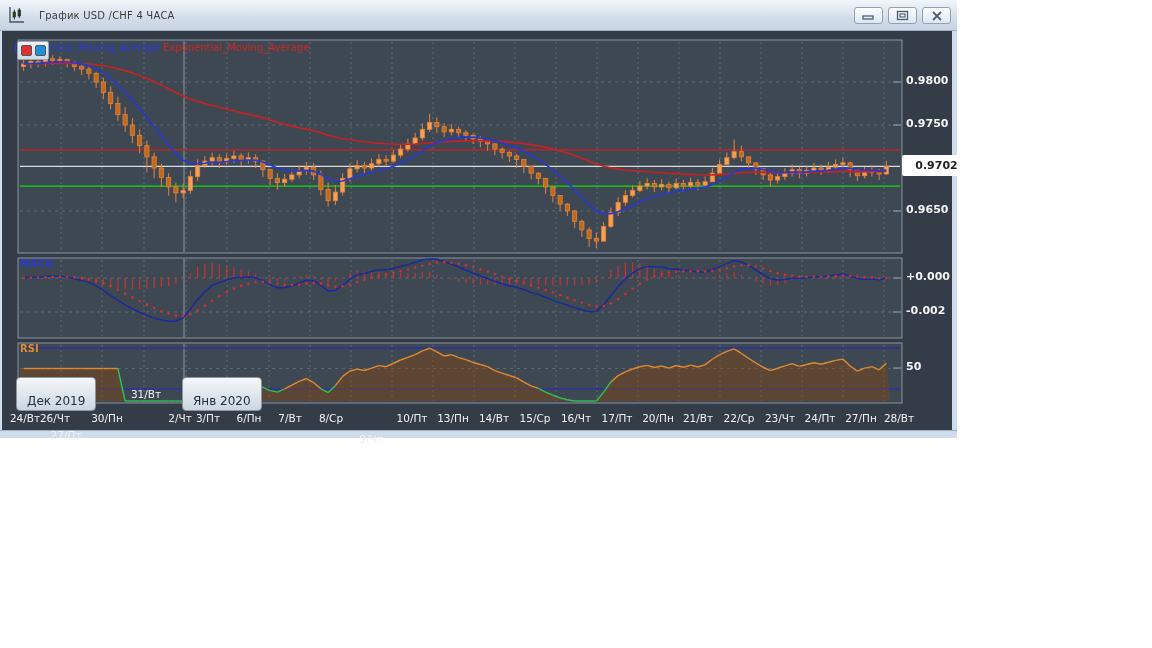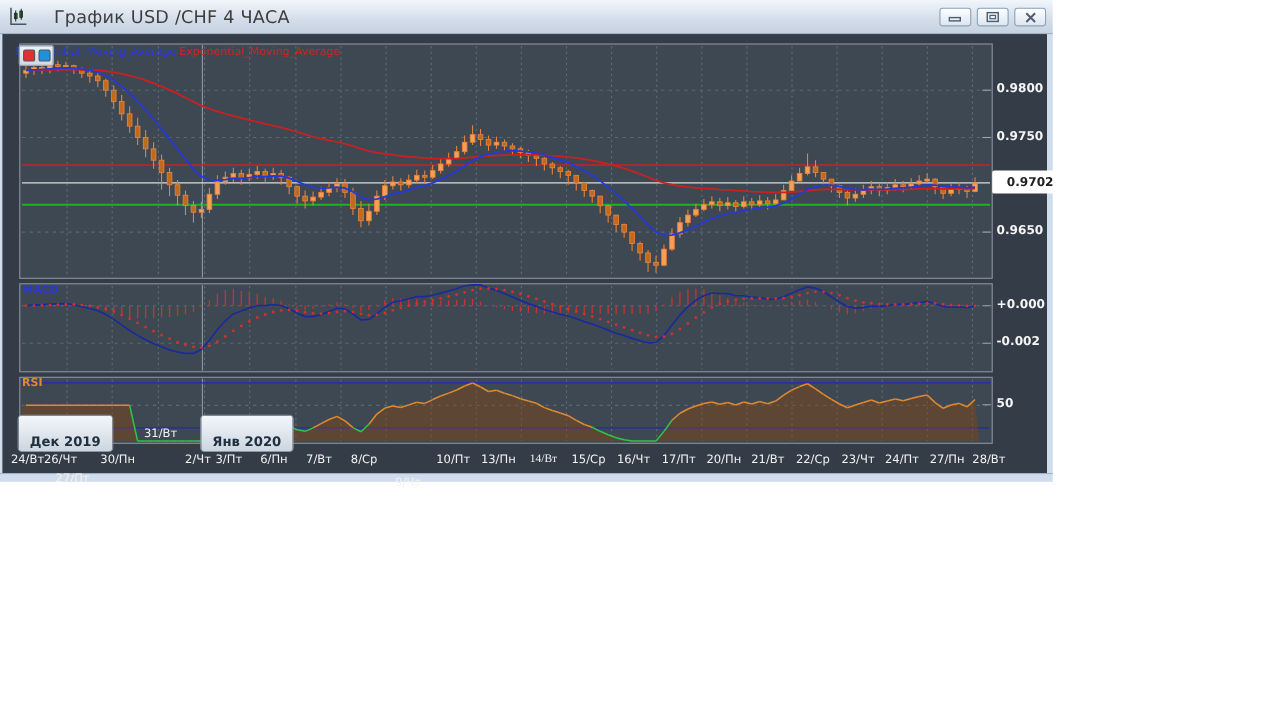--- a/index.html
+++ b/index.html
@@ -3,42 +3,42 @@
 <meta charset="utf-8">
 <style>
   html,body{margin:0;padding:0;background:#ffffff;}
   .page{position:relative;width:1152px;height:648px;background:#ffffff;overflow:hidden;
         font-family:"DejaVu Sans","Liberation Sans",sans-serif;}
   .window{position:absolute;left:0;top:0;width:957px;height:437px;}
   .titlebar{position:absolute;left:0;top:0;width:957px;height:30px;
     background:linear-gradient(#f2f6fb,#d3dde9 60%,#c7d3e1);
     border-bottom:1px solid #9fb0c4;display:flex;align-items:center;z-index:30;}
   .title-icon{margin-left:7px;width:20px;height:20px;}
-  .title-text{margin-left:22px;font-size:16px;color:#3d3d3d;letter-spacing:.2px;}
+  .title-text{margin-left:12px;font-size:10px;color:#3d3d3d;letter-spacing:.2px;}
   .win-btn{position:absolute;top:7px;width:29px;height:17px;border:1px solid #8fa3b8;border-radius:3px;
     background:linear-gradient(#fdfeff,#dde6f0);padding:0;cursor:default;z-index:31;}
   .win-btn svg{display:block;margin:auto;}
   .content-bg{position:absolute;left:2px;top:30px;width:950px;height:401px;background:#343d47;}
   .frame-b{position:absolute;left:0;top:430px;width:957px;height:7px;background:#cfdcec;border-top:1px solid #9fb0c4;}
   .frame-r{position:absolute;left:952px;top:30px;width:5px;height:401px;background:#cfdcec;}
   .frame-l{position:absolute;left:0;top:30px;width:2px;height:401px;background:#cfdcec;}
   #chart-svg{position:absolute;left:0;top:0;z-index:5;}
   .legend-swatches{position:absolute;left:17px;top:41px;width:30px;height:17px;z-index:8;
     background:linear-gradient(#eef2f7,#cfd8e4);border:1px solid #9aa6b6;border-radius:2px;
     display:flex;align-items:center;justify-content:center;gap:3px;}
   .sw{width:9px;height:9px;border-radius:2px;border:1px solid #50565e;}
   .legend-text{position:absolute;top:42px;font-size:10px;white-space:nowrap;z-index:6;}
   .legend-fast{left:14px;color:#2a3ae0;}
   .legend-slow{left:163px;color:#d22424;z-index:8;}
   .panel-label{position:absolute;font-size:10px;z-index:8;font-weight:bold;}
   .macd-label{left:20px;top:258px;color:#2a3acc;}
   .rsi-label{left:20px;top:343px;color:#e08a30;}
   .date-btn{position:absolute;height:22px;z-index:9;font-family:inherit;
     background:linear-gradient(#f4f7fa,#ccd6e0);border:1px solid #8a96a4;border-radius:4px;
-    font-size:12px;font-weight:bold;color:#20303f;padding:16px 10px;cursor:default;}
+    font-size:12px;font-weight:normal;color:#20303f;padding:16px 10px;cursor:default;}
   .dec-btn{left:16px;top:377px;}
   .jan-btn{left:182px;top:377px;}
   .price-tag{position:absolute;left:902px;top:155px;width:69px;height:21px;background:#ffffff;
     color:#222;font-size:11px;font-weight:bold;text-align:center;line-height:21px;border-radius:2px;z-index:9;}
   .xlab{position:absolute;transform:translateX(-50%);font-size:10.5px;color:#f2f2f2;white-space:nowrap;z-index:7;}
   .ylab{position:absolute;left:906px;font-size:11px;font-weight:600;color:#f5f5f5;white-space:nowrap;z-index:7;}
 </style>
 </head>
 <body>
 
@@ -761,21 +761,21 @@
         <span class="xlab" style="left: 107px; top: 412px;">30/Пн</span>
         <span class="xlab" style="left: 146px; top: 388px;">31/Вт</span>
         <span class="xlab" style="left: 180px; top: 412px;">2/Чт</span>
         <span class="xlab" style="left: 208px; top: 412px;">3/Пт</span>
         <span class="xlab" style="left: 249px; top: 412px;">6/Пн</span>
         <span class="xlab" style="left: 290px; top: 412px;">7/Вт</span>
         <span class="xlab" style="left: 331px; top: 412px;">8/Ср</span>
         <span class="xlab" style="left: 371px; top: 433px;">9/Чт</span>
         <span class="xlab" style="left: 412px; top: 412px;">10/Пт</span>
         <span class="xlab" style="left: 453px; top: 412px;">13/Пн</span>
-        <span class="xlab" style="left: 494px; top: 412px; font-family: Liberation Serif, serif;">14/Вт</span>
+        <span class="xlab" style="left: 494px; top: 412px;">14/Вт</span>
         <span class="xlab" style="left: 535px; top: 412px;">15/Ср</span>
         <span class="xlab" style="left: 576px; top: 412px;">16/Чт</span>
         <span class="xlab" style="left: 617px; top: 412px;">17/Пт</span>
         <span class="xlab" style="left: 658px; top: 412px;">20/Пн</span>
         <span class="xlab" style="left: 698px; top: 412px;">21/Вт</span>
         <span class="xlab" style="left: 739px; top: 412px;">22/Ср</span>
         <span class="xlab" style="left: 780px; top: 412px;">23/Чт</span>
         <span class="xlab" style="left: 820px; top: 412px;">24/Пт</span>
         <span class="xlab" style="left: 861px; top: 412px;">27/Пн</span>
         <span class="xlab" style="left: 899px; top: 412px;">28/Вт</span>

